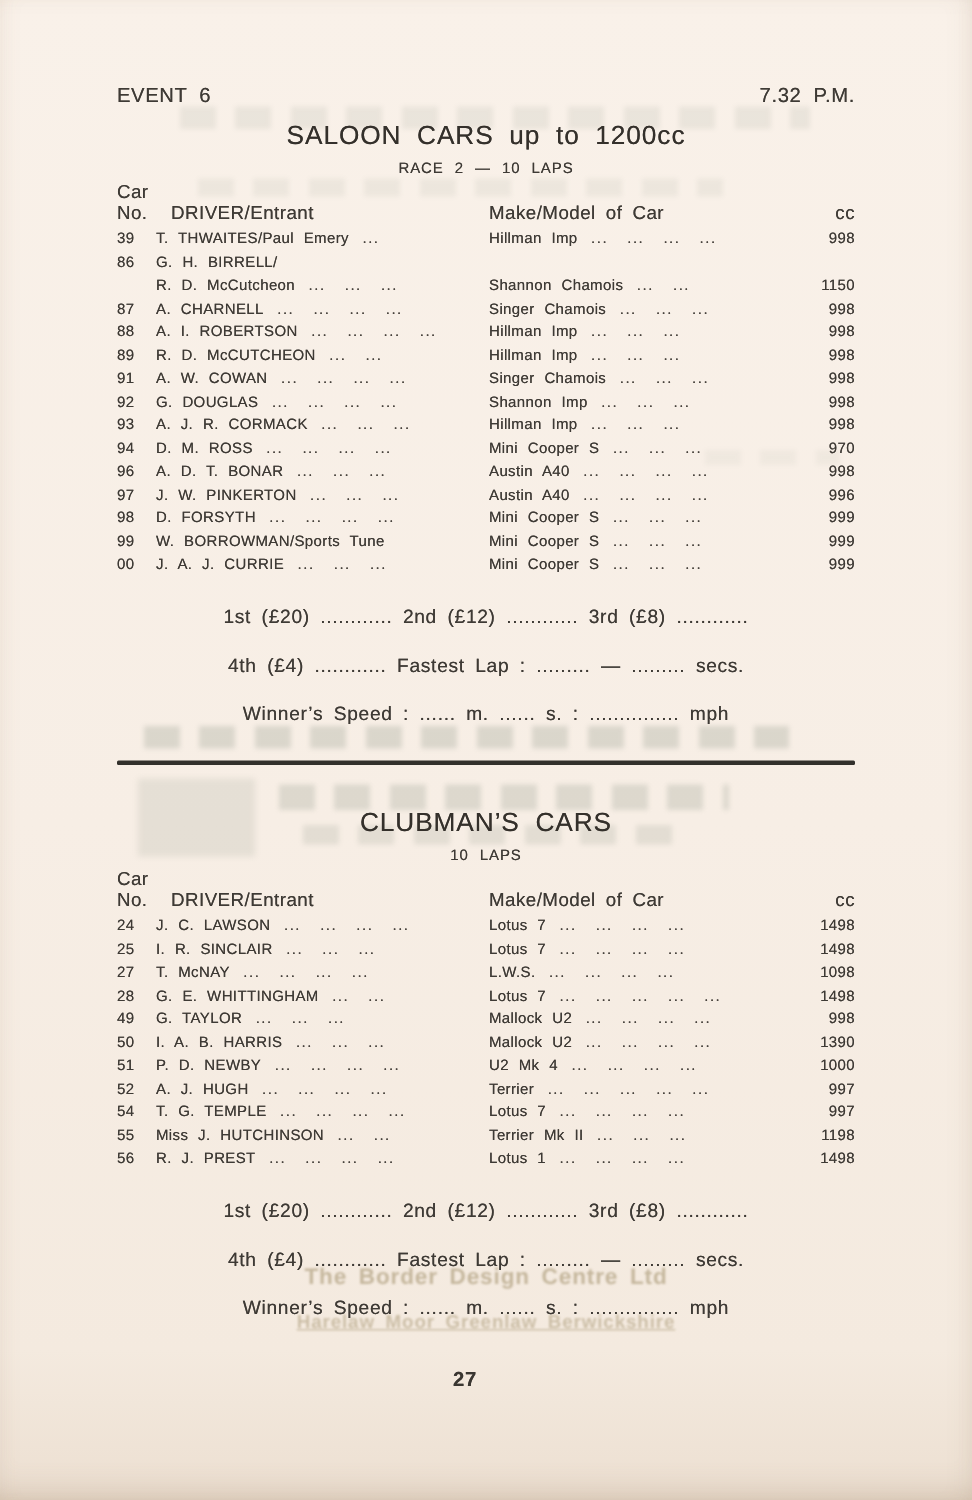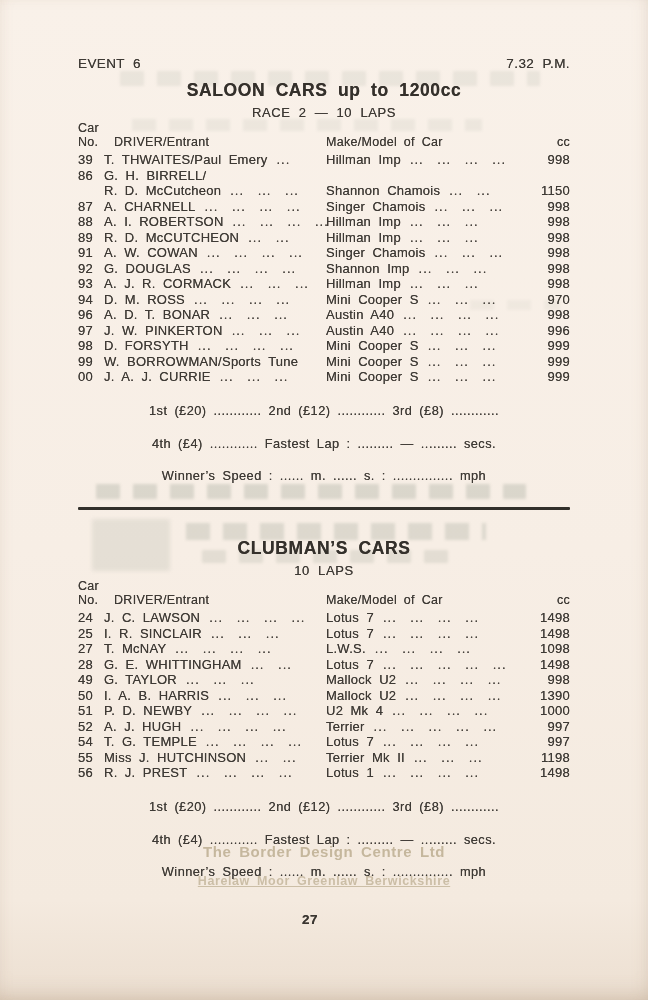--- a/index.html
+++ b/index.html
@@ -27,28 +27,28 @@
   .ghost-block{position:absolute;z-index:1;filter:blur(2px);pointer-events:none;background:rgba(125,136,120,.9);}
   .ghost-text{
     position:absolute;z-index:1;width:492px;left:78px;text-align:center;
     color:#c5b79d;font-weight:700;filter:blur(.7px);letter-spacing:.6px;word-spacing:3px;
     pointer-events:none;
   }
   
   .content{position:absolute;z-index:2;left:78px;width:492px;}
   .event-head{display:flex;justify-content:space-between;align-items:flex-start;
     font-size:13.5px;line-height:16px;letter-spacing:.4px;word-spacing:4px;}
-  .event-title{margin-top:8px;text-align:center;font-weight:700;font-size:17.5px;line-height:20px;
+  .event-title{margin-top:8px;text-align:center;font-weight:400;font-size:17.5px;line-height:20px;
     letter-spacing:.6px;word-spacing:5px;color:#34302b;}
-  .event-subtitle{margin-top:5px;text-align:center;font-size:13px;line-height:16px;
+  .event-subtitle{margin-top:5px;text-align:center;font-size:10px;line-height:16px;
     letter-spacing:.6px;word-spacing:4px;}
   .hdr-car{margin-top:1px;font-size:12.5px;line-height:13px;letter-spacing:.3px;}
   .hdr-row{display:flex;font-size:12.5px;line-height:15px;letter-spacing:.3px;word-spacing:3px;white-space:nowrap;}
   .rows{margin-top:2px;}
-  .row{display:flex;height:15.5px;line-height:15.5px;font-size:13px;
+  .row{display:flex;height:15.5px;line-height:15.5px;font-size:10px;
     letter-spacing:.25px;word-spacing:3.5px;white-space:nowrap;}
   .c-no{width:26px;flex:0 0 26px;}
   .c-driver{width:222px;flex:0 0 222px;display:flex;}
   .c-make{flex:1 1 auto;display:flex;min-width:0;}
   .c-cc{flex:0 0 44px;width:44px;text-align:right;}
   .hdr-driver{width:222px;flex:0 0 222px;padding-left:10px;box-sizing:border-box;}
   .hdr-make{flex:1 1 auto;}
   .hdr-cc{flex:0 0 44px;text-align:right;}
   .dts{margin-left:9px;word-spacing:9px;letter-spacing:1px;color:#47423c;}
   .pline{text-align:center;font-size:12.8px;letter-spacing:.45px;word-spacing:3px;line-height:15px;white-space:nowrap;}

